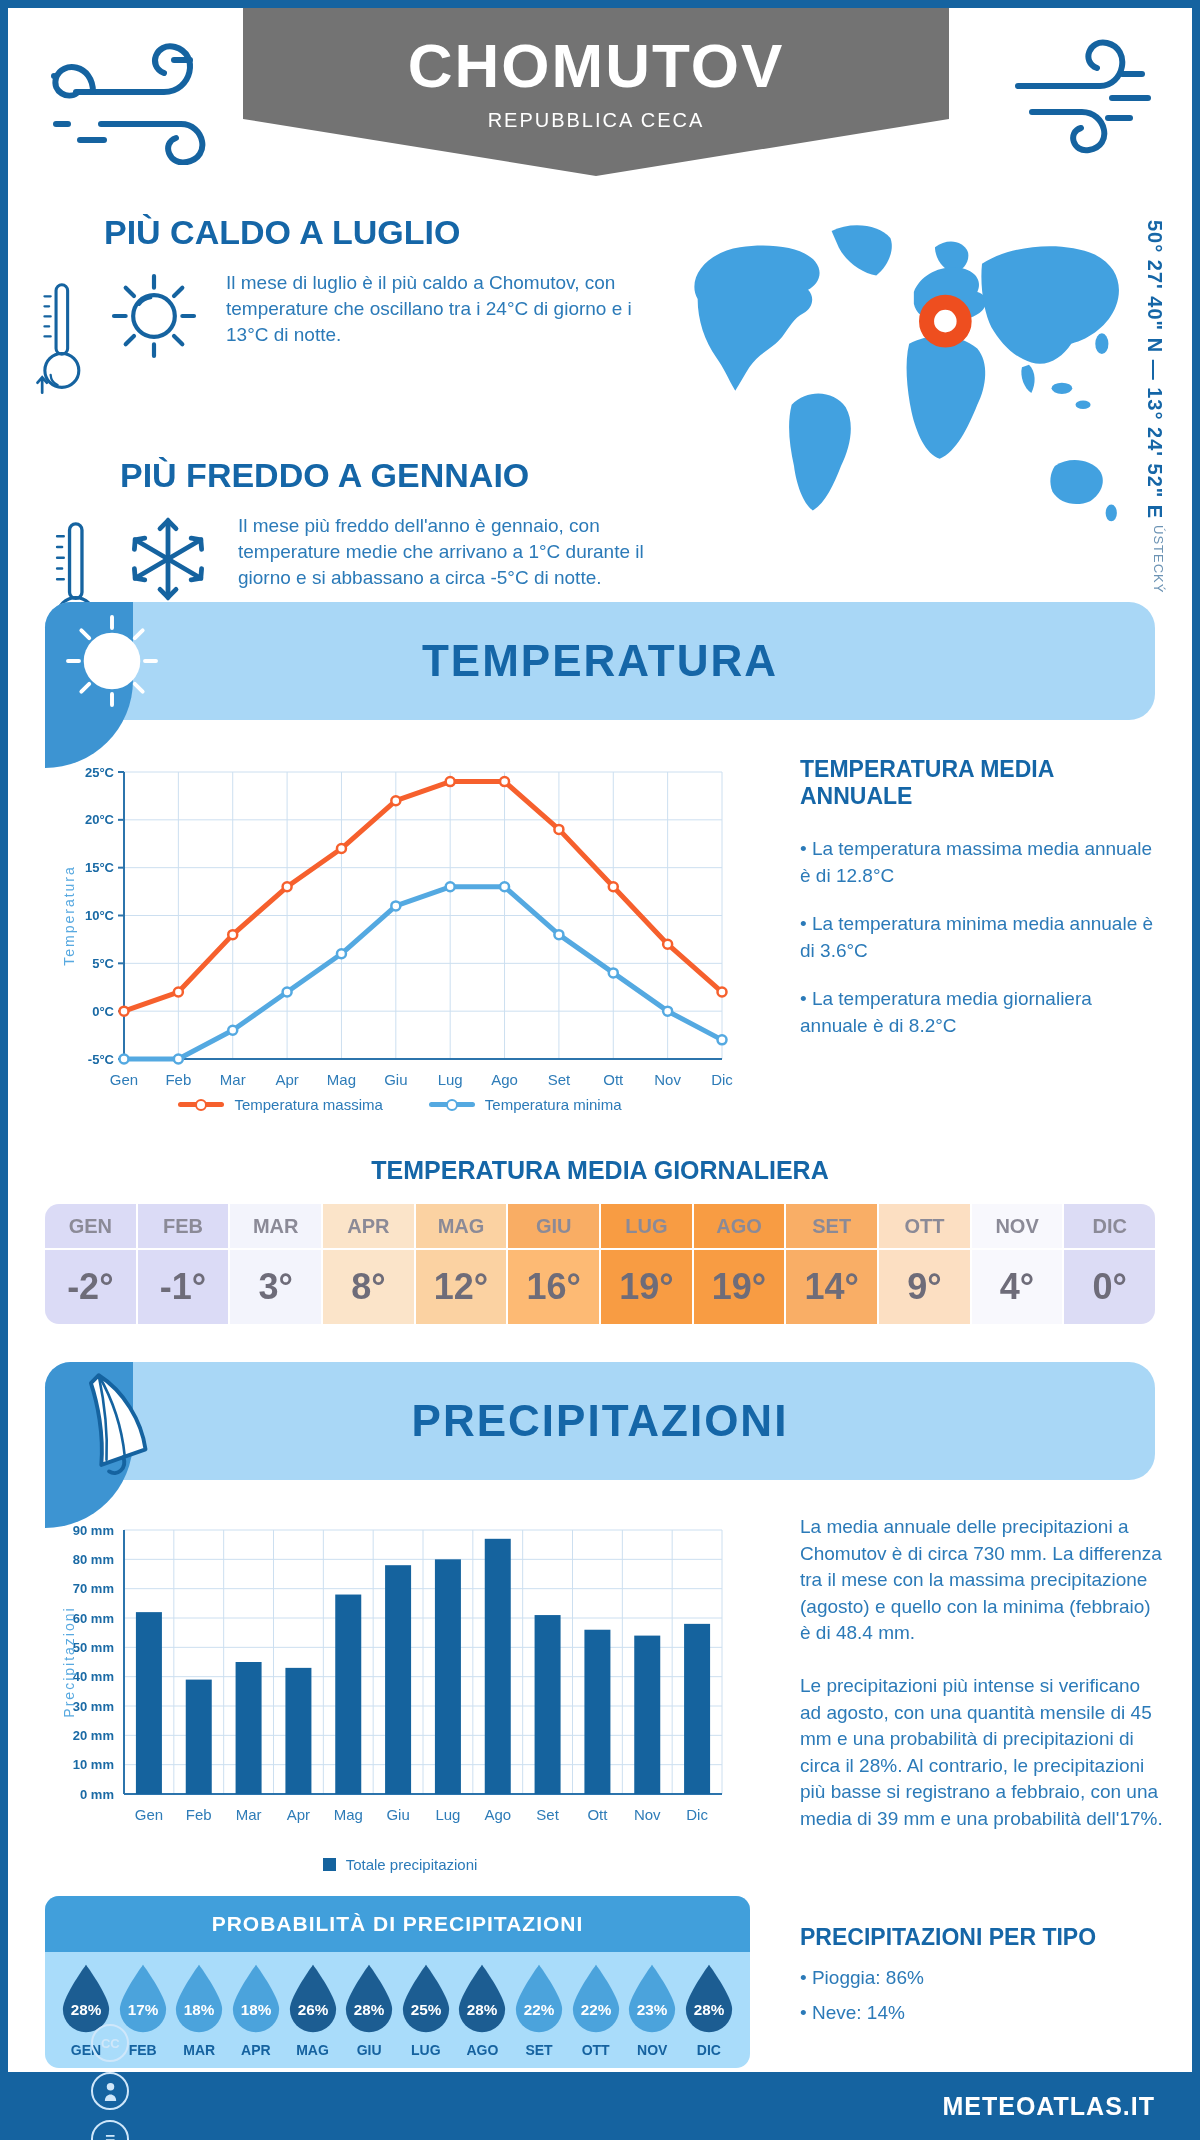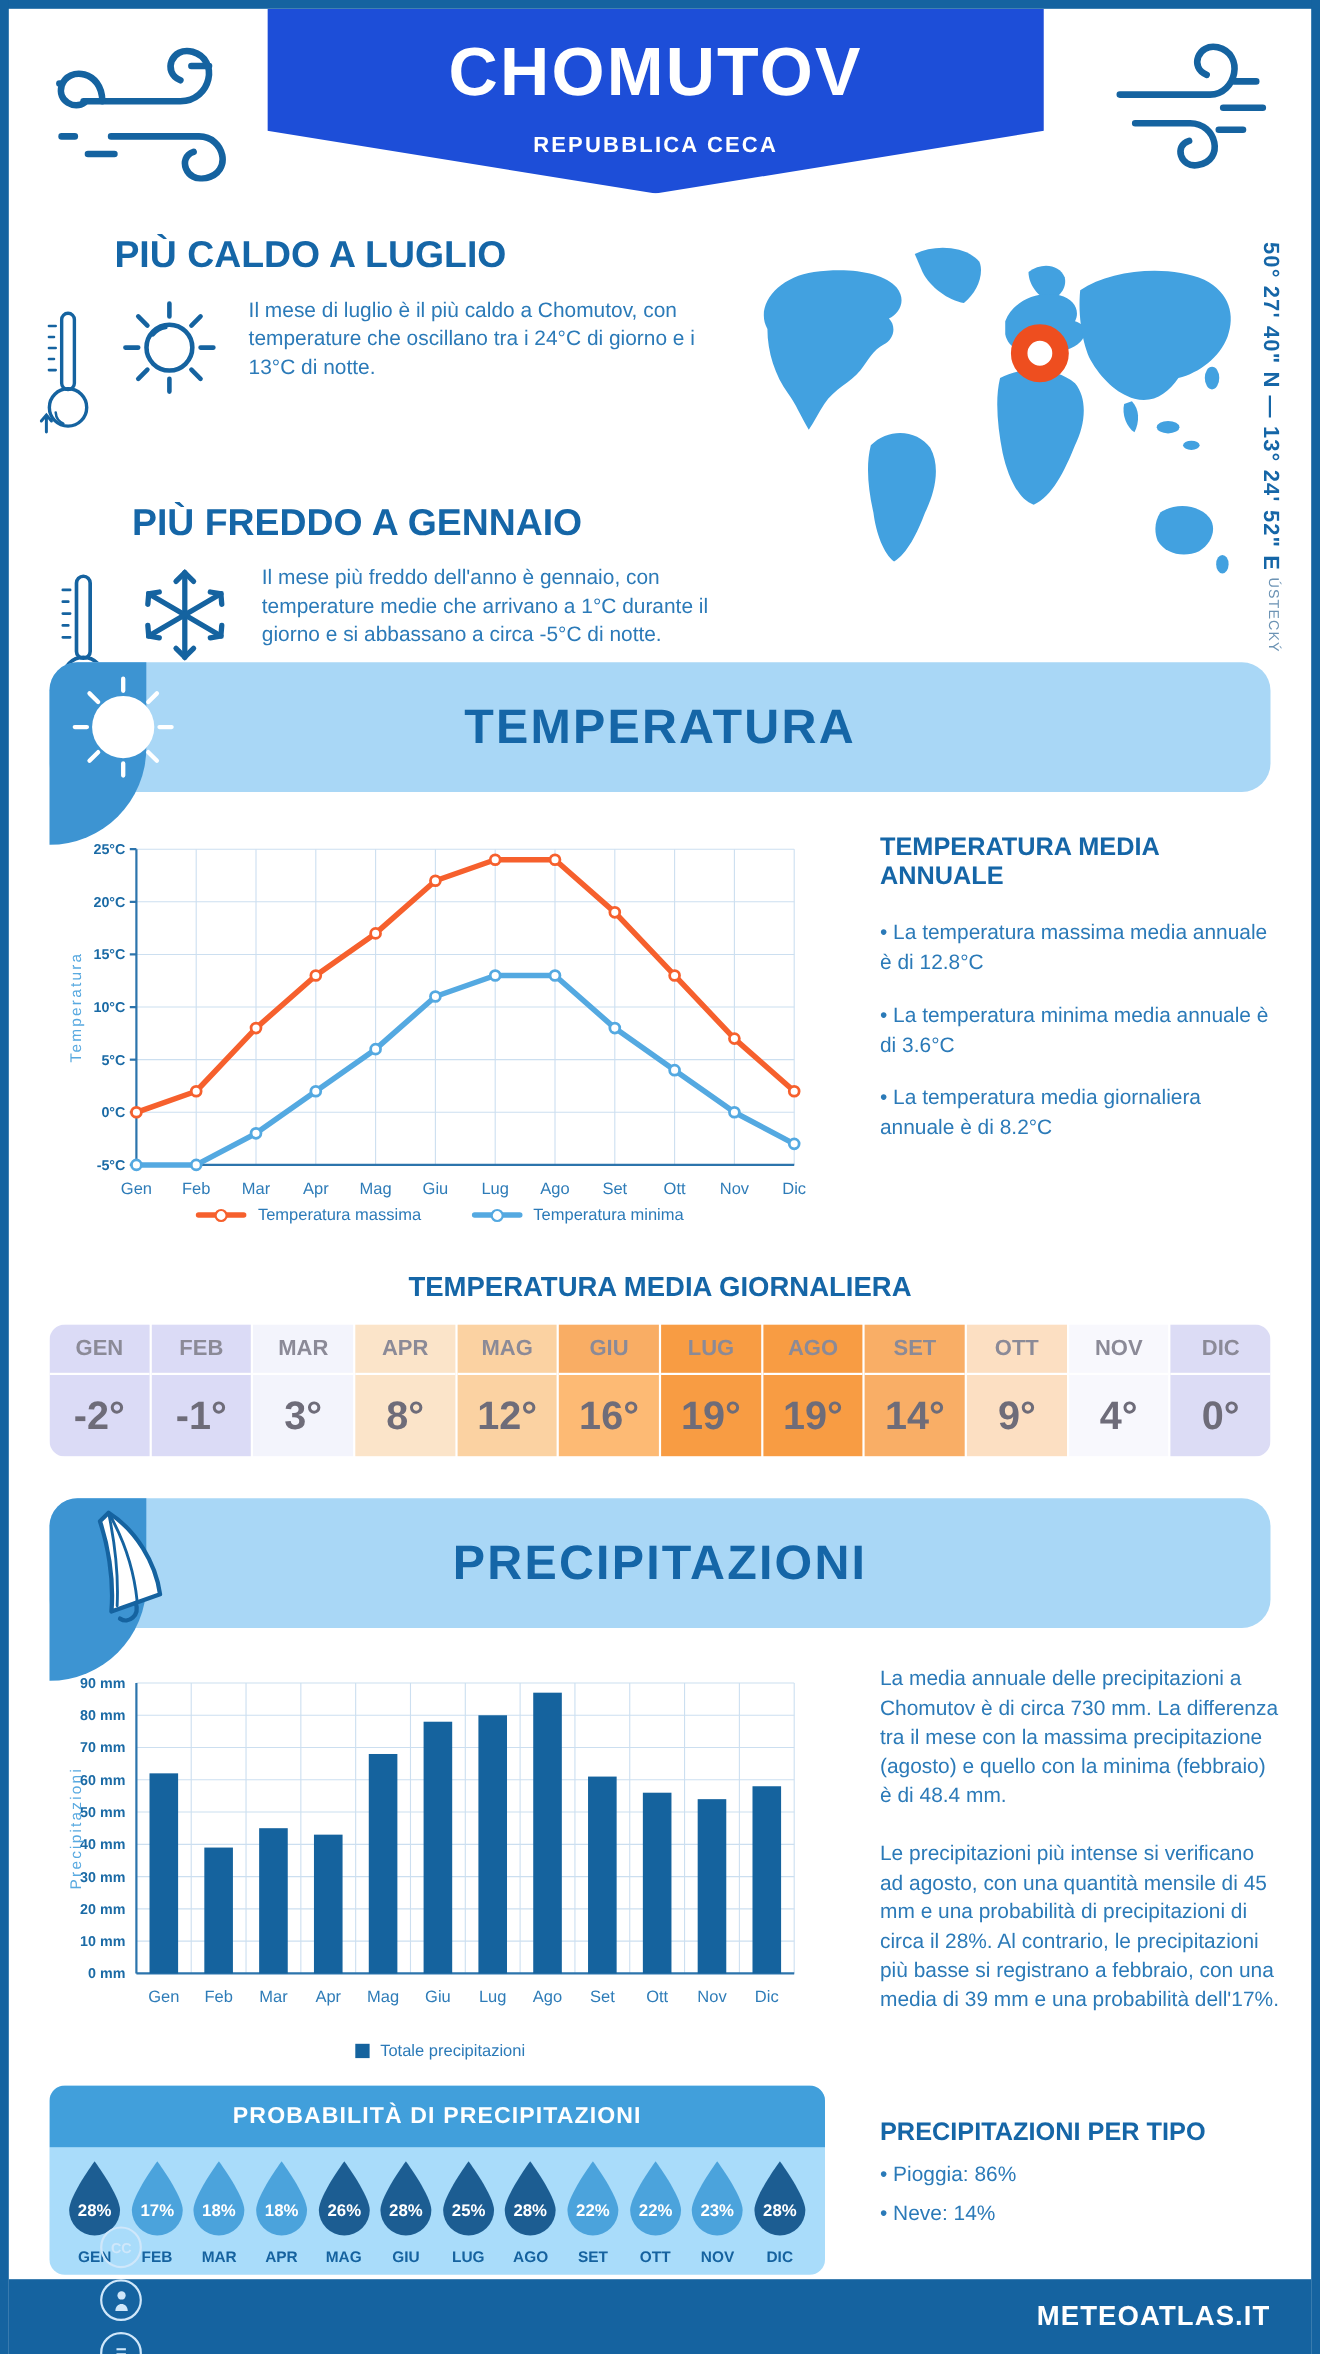--- a/index.html
+++ b/index.html
@@ -1,24 +1,24 @@
 <!DOCTYPE html>
 <html><head>
 <meta charset="utf-8">
 <style>
   html,body{margin:0;padding:0;background:#e8eef3;}
   .page{position:relative;width:1200px;height:2140px;margin:0 auto;background:#fff;
         border:8px solid #1563a0;border-bottom:none;box-sizing:border-box;
         font-family:"Liberation Sans",sans-serif;overflow:hidden;}
   .abs{position:absolute;}
   
-  .title-banner{left:235px;top:0;width:706px;height:168px;background:#1d4ed8;
+  .title-banner{left:235px;top:0;width:706px;height:168px;background:#737373;
      clip-path:polygon(0 0,100% 0,100% 66%,50% 100%,0 66%);text-align:center;color:#fff;}
   .title-banner h1{margin:22px 0 0;font-size:62px;letter-spacing:2px;}
-  .title-banner h2{margin:20px 0 0;font-size:20px;font-weight:700;letter-spacing:2px;}
+  .title-banner h2{margin:8px 0 0;font-size:20px;font-weight:400;letter-spacing:2px;}
   
   .highlight{display:flex;gap:14px;}
   .hl-title{font-size:34px;font-weight:bold;color:#1566a7;margin:0 0 14px;}
   .hl-row{display:flex;gap:22px;align-items:flex-start;}
   .hl-text{font-size:19px;line-height:1.36;color:#2b7ab8;margin:4px 0 0;}
   
   .coords-wrap{right:26px;top:212px;height:380px;writing-mode:vertical-rl;display:flex;gap:6px;}
   .coords{font-size:20px;font-weight:bold;color:#1566a7;letter-spacing:1px;}
   .region{font-size:13px;color:#6c93b4;letter-spacing:1px;}
   

